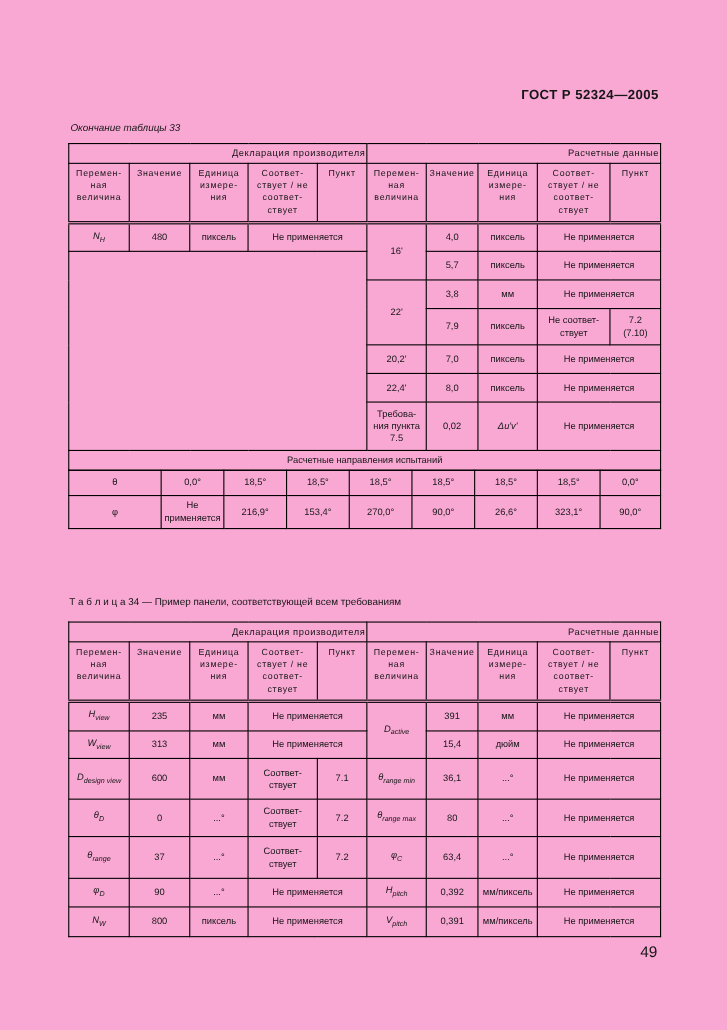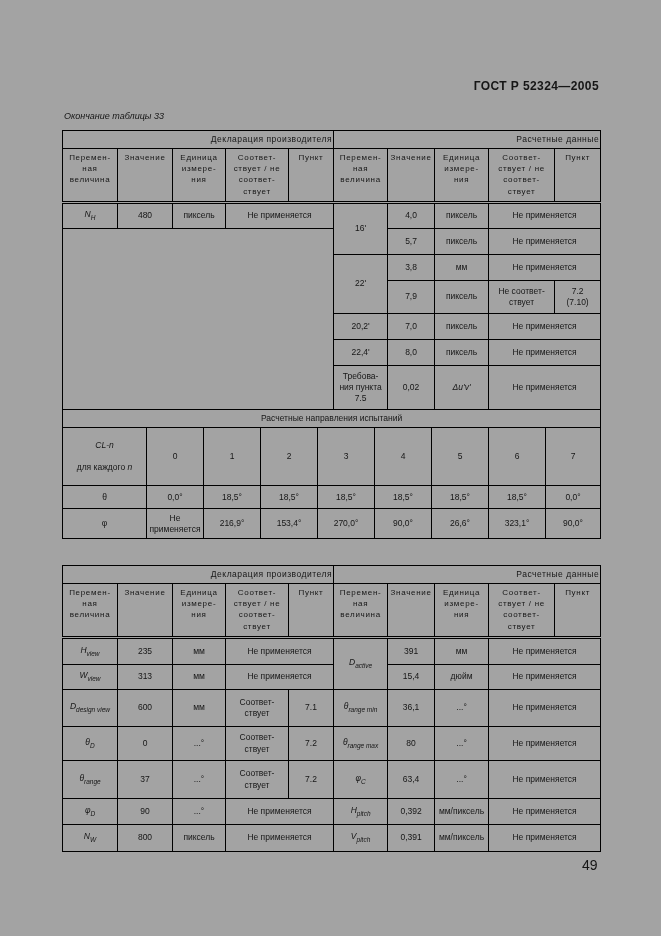--- a/index.html
+++ b/index.html
@@ -1,17 +1,17 @@
 <!DOCTYPE html>
 <html><head>
 <meta charset="utf-8">
 <style>
   html,body{margin:0;padding:0;background:#fff;}
   body{width:661px;height:936px;font-family:"Liberation Sans","DejaVu Sans",sans-serif;color:#161616;}
-  .page{position:relative;width:661px;height:936px;background:#a3a3a3;overflow:hidden;}
+  .page{position:relative;width:661px;height:936px;background:#f9a8d4;overflow:hidden;}
 
   .doc-header{position:absolute;top:79px;right:62px;font-size:12px;font-weight:bold;letter-spacing:0.4px;}
   .cap33{position:absolute;top:111px;left:64px;font-size:9px;font-style:italic;}
   .cap34{position:absolute;top:542px;left:63px;font-size:9px;}
   .pageno{position:absolute;top:857px;left:562px;font-size:14px;margin-left:20px;}
 
   .tblock33{position:absolute;top:130px;left:62px;width:538px;}
   .tblock34{position:absolute;top:565px;left:62px;width:538px;}
 
   table.g{border-collapse:collapse;table-layout:fixed;width:538px;}
@@ -144,34 +144,20 @@
           <col style="width:57px">
           <col style="width:57px">
           <col style="width:57px">
           <col style="width:57px">
         <col style="width:57px">
           <col style="width:57px">
           <col style="width:57px">
           <col style="width:55px">
       </colgroup>
       <tbody>
-          <tr style="height:30px">
-        <td>
-          <div><span class="it">CL-n</span></div>
-          <div><span>для каждого </span><span class="it">n</span></div>
-        </td>
-        <td>0</td>
-        <td>1</td>
-        <td>2</td>
-        <td>3</td>
-        <td>4</td>
-        <td>5</td>
-        <td>6</td>
-        <td>7</td>
-      </tr>
       <tr style="height:23px">
         <td>θ</td>
         <td>0,0°</td>
         <td>18,5°</td>
         <td>18,5°</td>
         <td>18,5°</td>
         <td>18,5°</td>
         <td>18,5°</td>
         <td>18,5°</td>
         <td>0,0°</td>
@@ -184,20 +170,21 @@
         <td>270,0°</td>
         <td>90,0°</td>
         <td>26,6°</td>
         <td>323,1°</td>
         <td>90,0°</td>
       </tr>
     </tbody>
       </table>
   </div>
 
+  <div class="cap34">Т а б л и ц а  34 — Пример панели, соответствующей всем требованиям</div>
 
   <div class="tblock34">
     <table class="g" id="t34">
       <colgroup>
         <col style="width:55px">
           <col style="width:55px">
           <col style="width:53px">
           <col style="width:63px">
           <col style="width:45px">
         <col style="width:54px">

